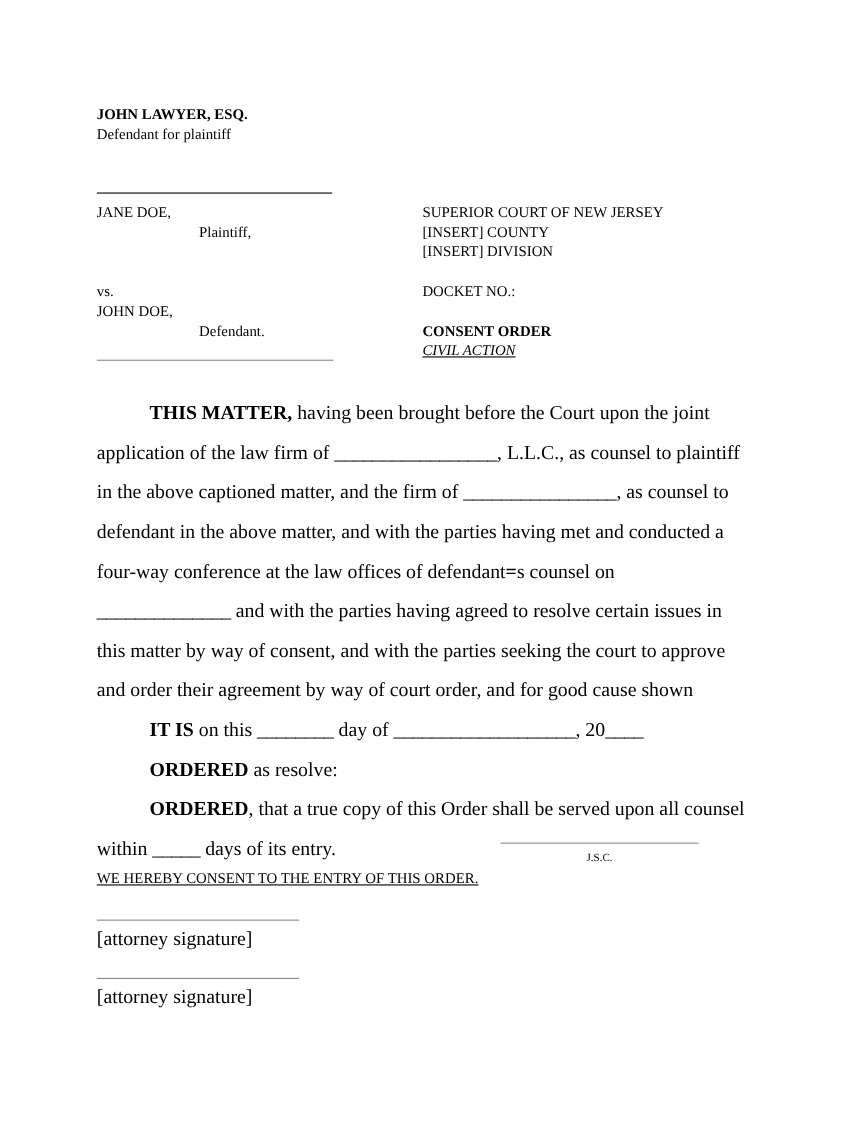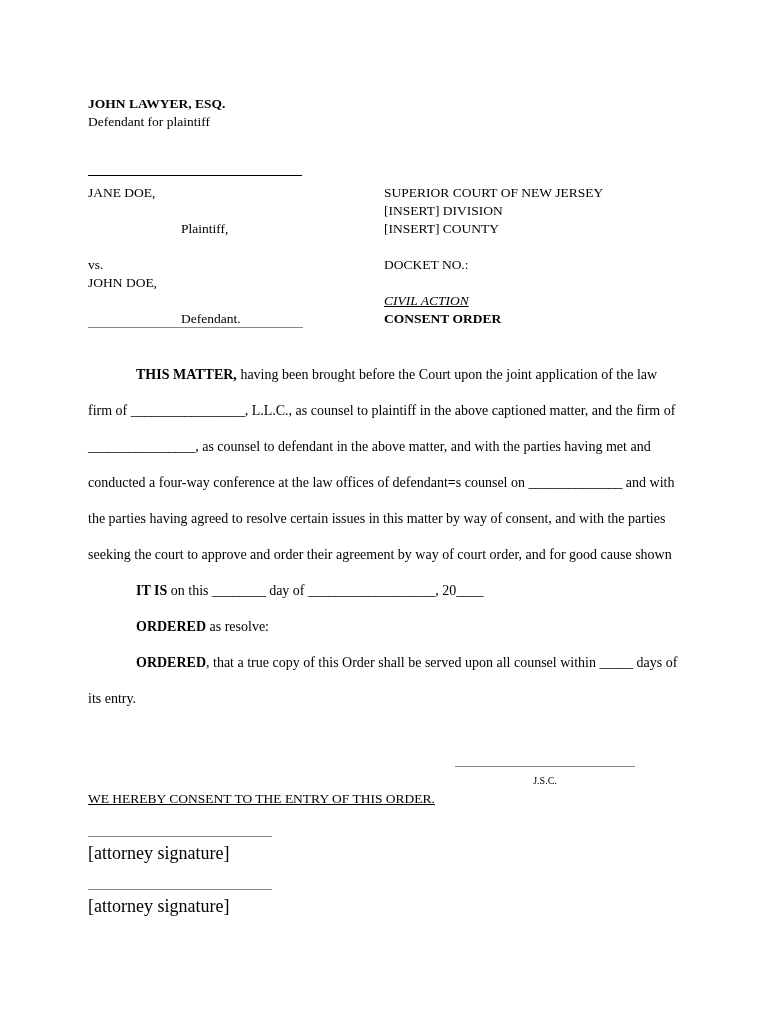--- a/index.html
+++ b/index.html
@@ -93,21 +93,21 @@
   .cap-right.bold {
     font-weight: bold;
   }
 
   
   .body-text {
     position: absolute;
     left: 88px;
     top: 357px;
     width: 592px;
-    font-size: 14px;
+    font-size: 18px;
   }
   .bpara {
     line-height: 36px;
     text-align: left;
     margin: 0;
   }
   .bpara.indent {
     text-indent: 48px;
   }
   .bpara b {
@@ -178,46 +178,46 @@
   </div>
 
   <div class="caption-rule-top"></div>
 
   <div class="caption">
     <div class="cap-row">
       <span class="cap-left">JANE DOE,</span>
       <span class="cap-right">SUPERIOR COURT OF NEW JERSEY</span>
     </div>
     <div class="cap-row">
+      <span class="cap-left indent">Plaintiff,</span>
+      <span class="cap-right">[INSERT] COUNTY</span>
+    </div>
+    <div class="cap-row">
       <span class="cap-left"></span>
       <span class="cap-right">[INSERT] DIVISION</span>
     </div>
     <div class="cap-row">
-      <span class="cap-left indent">Plaintiff,</span>
-      <span class="cap-right">[INSERT] COUNTY</span>
-    </div>
-    <div class="cap-row">
       <span class="cap-left"></span>
       <span class="cap-right"></span>
     </div>
     <div class="cap-row">
       <span class="cap-left">vs.</span>
       <span class="cap-right">DOCKET NO.:</span>
     </div>
     <div class="cap-row">
       <span class="cap-left">JOHN DOE,</span>
       <span class="cap-right"></span>
     </div>
     <div class="cap-row">
+      <span class="cap-left indent">Defendant.</span>
+      <span class="cap-right bold">CONSENT ORDER</span>
+    </div>
+    <div class="cap-row">
       <span class="cap-left"></span>
       <span class="cap-right italic-u">CIVIL ACTION</span>
-    </div>
-    <div class="cap-row">
-      <span class="cap-left indent">Defendant.</span>
-      <span class="cap-right bold">CONSENT ORDER</span>
     </div>
   </div>
 
   <div class="caption-rule-bottom"></div>
 
   <div class="body-text">
     <p class="bpara indent"><b>THIS MATTER,</b><span> having been brought before the Court upon the joint application of the law firm of </span><span class="blank">_________________</span><span>, L.L.C., as counsel to plaintiff in the above captioned matter, and the firm of </span><span class="blank">________________</span><span>, as counsel to defendant in the above matter, and with the parties having met and conducted a four-way conference at the law offices of defendant</span><b>=</b><span>s counsel on </span><span class="blank">______________</span><span> and with the parties having agreed to resolve certain issues in this matter by way of consent, and with the parties seeking the court to approve and order their agreement by way of court order, and for good cause shown</span></p>
     <p class="bpara indent"><b>IT IS</b><span> on this </span><span class="blank">________</span><span> day of </span><span class="blank">___________________</span><span>, 20</span><span class="blank">____</span></p>
     <p class="bpara indent"><b>ORDERED</b><span> as resolve:</span></p>
     <p class="bpara indent"><b>ORDERED</b><span>, that a true copy of this Order shall be served upon all counsel within </span><span class="blank">_____</span><span> days of its entry.</span></p>

